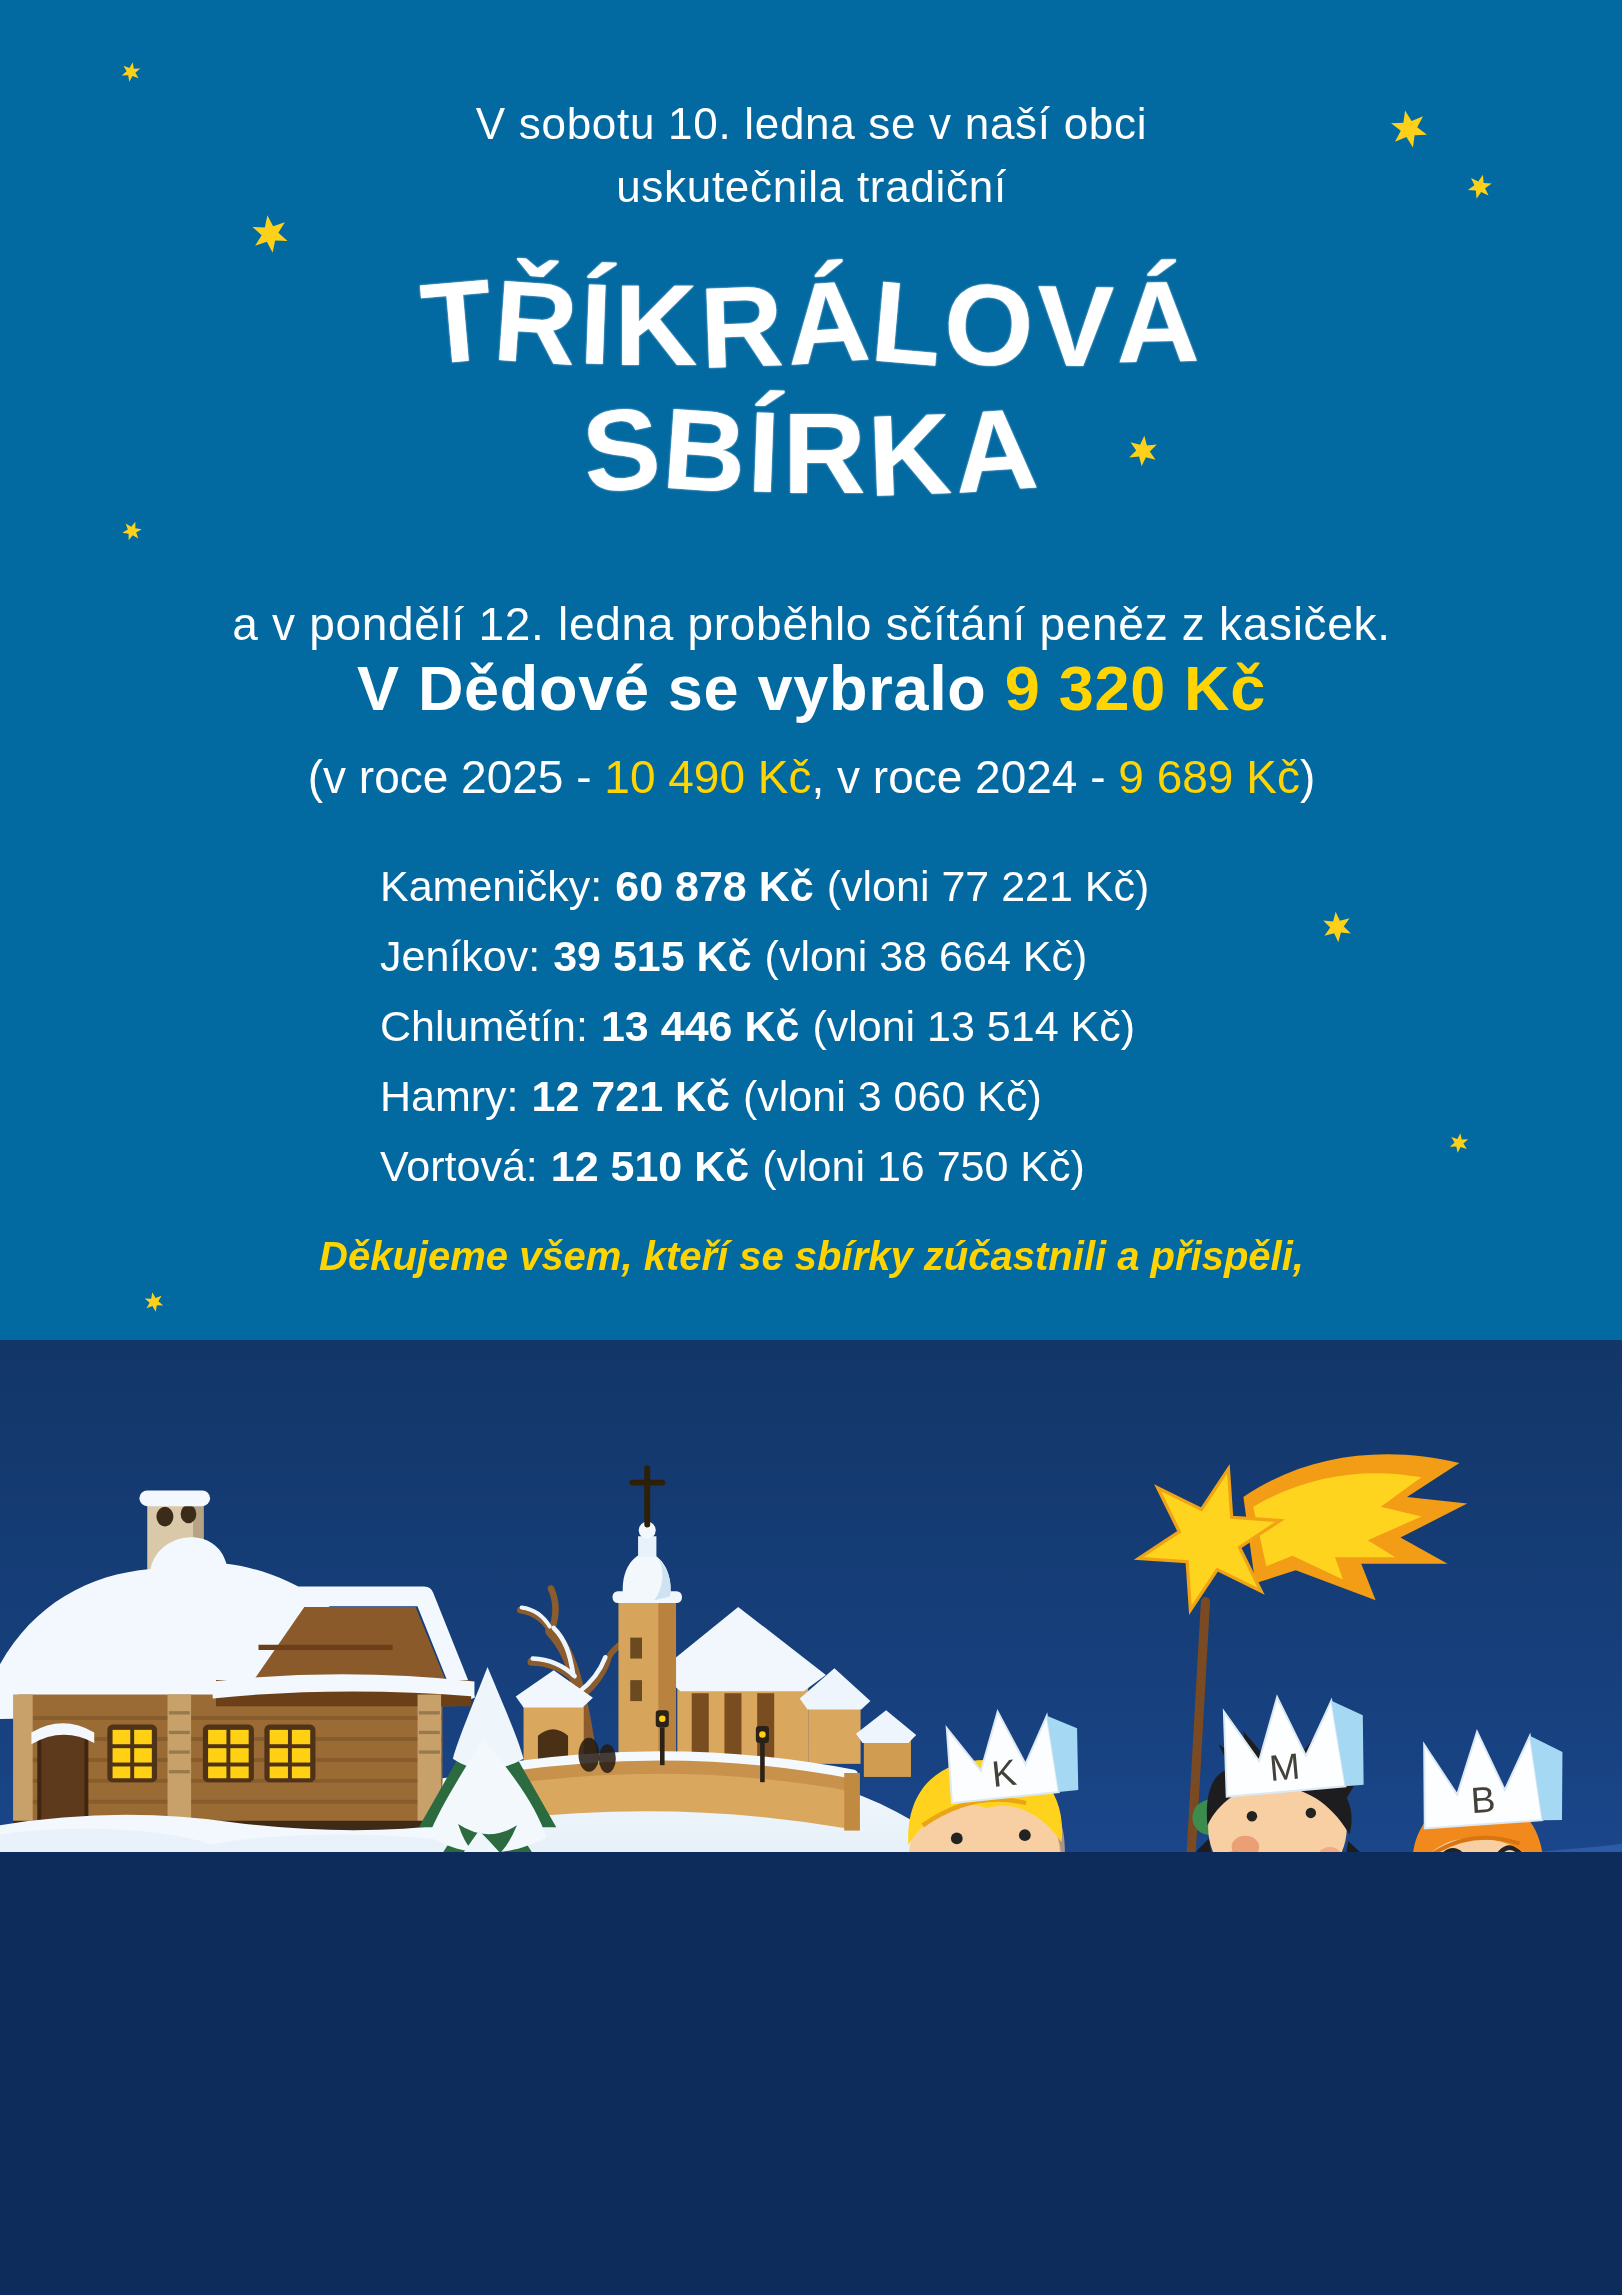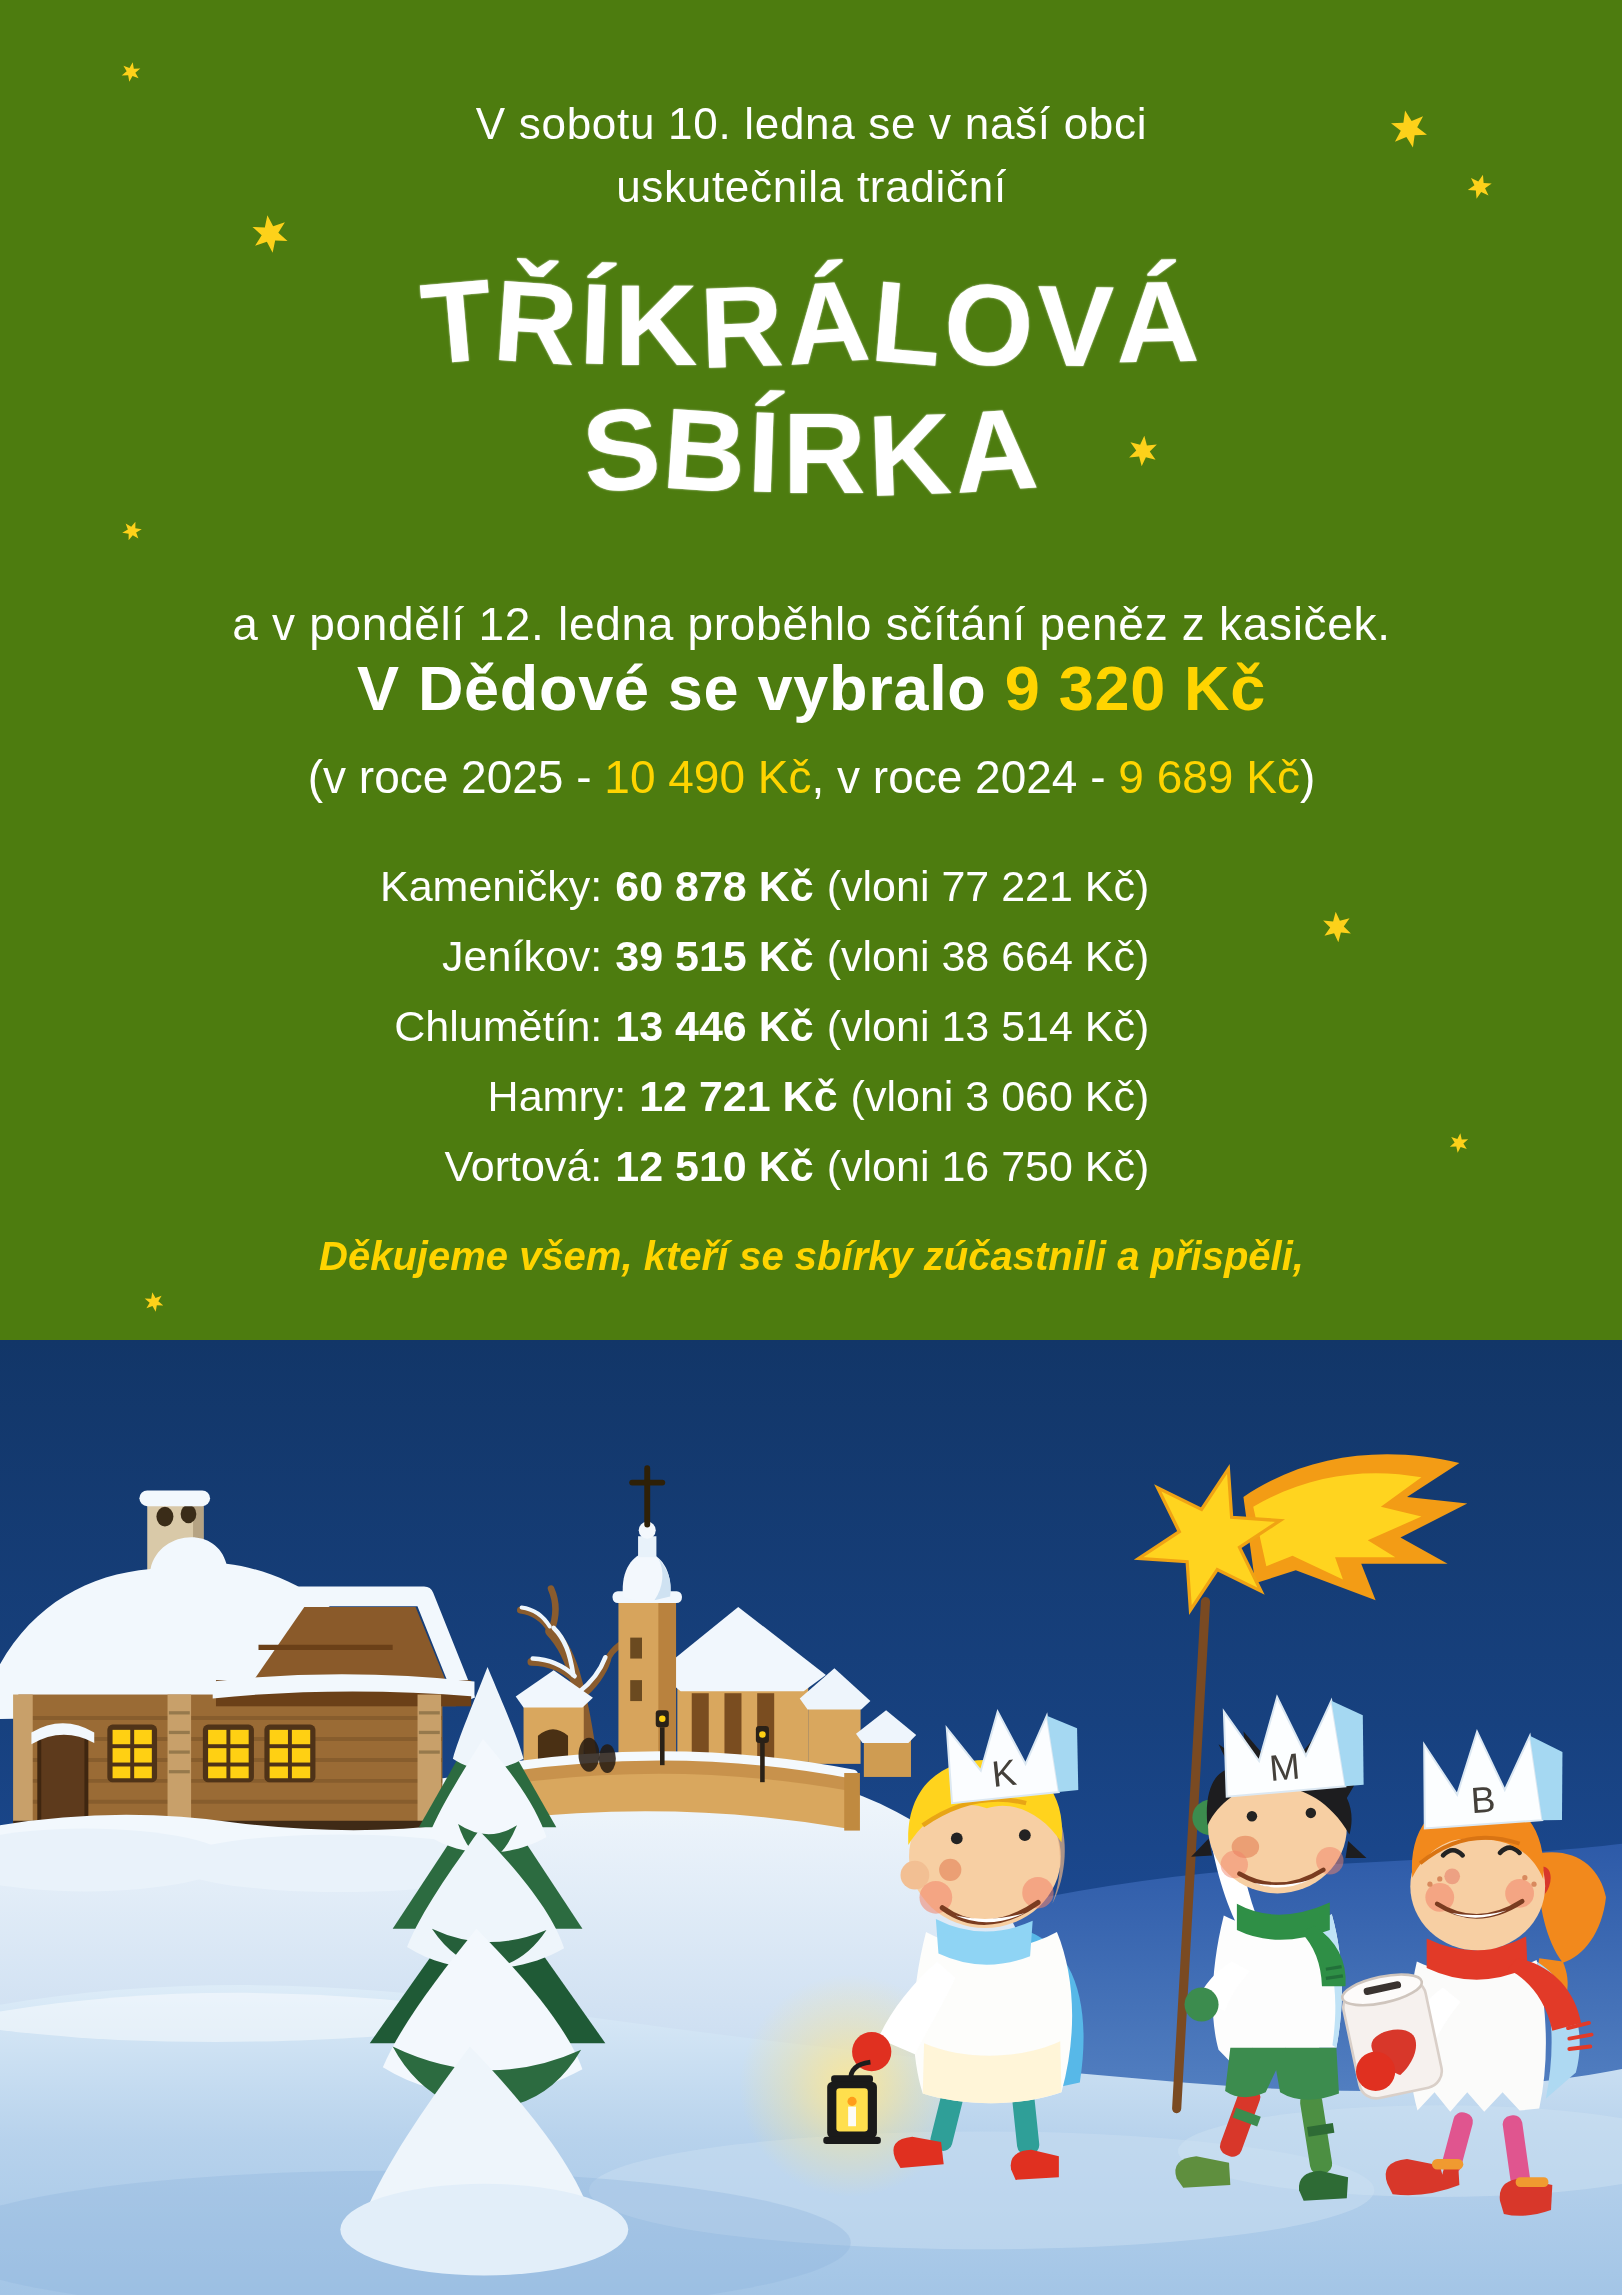--- a/index.html
+++ b/index.html
@@ -1,27 +1,27 @@
 <!DOCTYPE html>
 <html style="font-size:10.5px"><head>
 <meta charset="utf-8">
 <style>
   html,body{margin:0;padding:0;background:#0d2c5c;}
-  .page{position:relative;width:1623px;height:2295px;overflow:hidden;
-        background:#4d7c0f;font-family:"Liberation Sans",sans-serif;}
+  .page{position:relative;width:1623px;height:1852px;overflow:hidden;
+        background:#0369a1;font-family:"Liberation Sans",sans-serif;}
   .txt{position:absolute;left:0;width:1623px;text-align:center;color:#ffffff;}
   .intro{top:92px;font-size:44px;line-height:63px;font-weight:400;letter-spacing:0.7px;}
   .title{top:260px;font-weight:bold;color:#ffffff;}
   .chalk{font-size:115px;line-height:128px;letter-spacing:2.6px;
          text-shadow:0 0 2px rgba(255,255,255,.85);}
   .subtitle{top:597px;font-size:46px;letter-spacing:0.7px;}
   .result{top:652px;font-size:63px;font-weight:bold;letter-spacing:0.7px;}
   .prev{top:750px;font-size:46px;}
   .yellow{color:#ffd400;margin-top:23px;}
-  .villages{position:absolute;left:380px;top:851px;color:#fff;font-size:43px;line-height:70px;text-align:right;}
+  .villages{position:absolute;left:380px;top:851px;color:#fff;font-size:43px;line-height:70px;text-align:left;}
   .v-name{margin-right:13px;}
   .v-amount{font-weight:bold;margin-right:13px;}
   .thanks{top:1228px;font-size:40px;line-height:56px;font-weight:bold;color:#ffd400;font-style:italic;}
   .star{position:absolute;}
   svg text{font-family:"Liberation Sans",sans-serif;}
   .illu{position:absolute;left:0;top:1340px;}
 </style>
 </head>
 <body>
 

